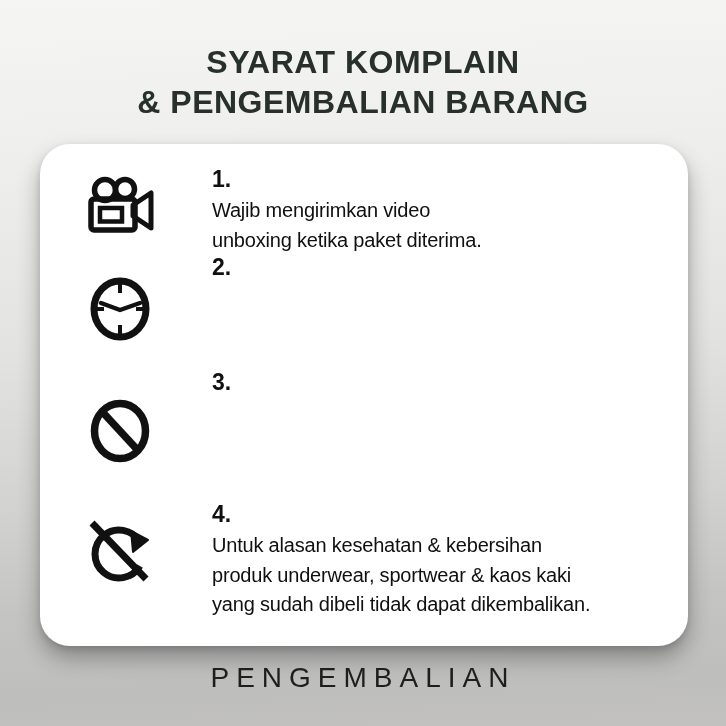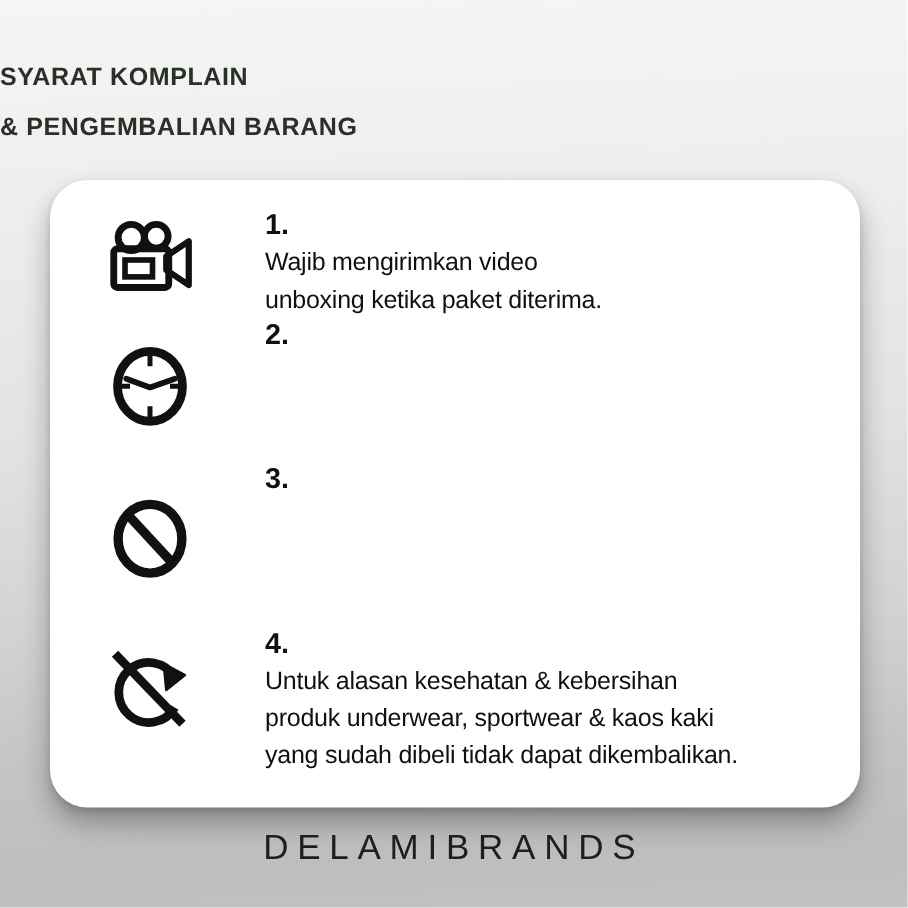--- a/index.html
+++ b/index.html
@@ -6,22 +6,22 @@
   body{
     width:726px;height:726px;overflow:hidden;
     font-family:"Liberation Sans",sans-serif;
   }
   .poster{
     position:relative;width:726px;height:726px;
     background:linear-gradient(178deg,#f5f5f4 0%,#eeeeed 22%,#e2e2e1 48%,#d2d2d1 68%,#c4c4c3 82%,#bebebd 93%,#c2c1c0 100%);
   }
   .title{
     position:absolute;top:42px;left:0;right:0;
-    text-align:left;
-    font-size:20px;font-weight:bold;line-height:40px;
+    text-align:center;
+    font-size:32px;font-weight:bold;line-height:40px;
     letter-spacing:0.5px;color:#273029;
     white-space:pre;
   }
   .card{
     position:absolute;left:40px;top:144px;width:648px;height:502px;
     background:#ffffff;border-radius:30px;
     box-shadow:0 12px 22px rgba(0,0,0,0.30),0 3px 6px rgba(0,0,0,0.12);
   }
   .item{position:absolute;left:0;width:100%;}
   .icon-wrap{
@@ -109,15 +109,15 @@
       <div class="text-col">
         <div class="num">4.</div>
         <div class="body-text">Untuk alasan kesehatan &amp; kebersihan
 produk underwear, sportwear &amp; kaos kaki
 yang sudah dibeli tidak dapat dikembalikan.</div>
       </div>
     </div>
 
   </div>
 
-  <div class="brand">DELAMIBRANDS</div>
+  <div class="brand">PENGEMBALIAN</div>
 
 </div>
 
 </body></html>

